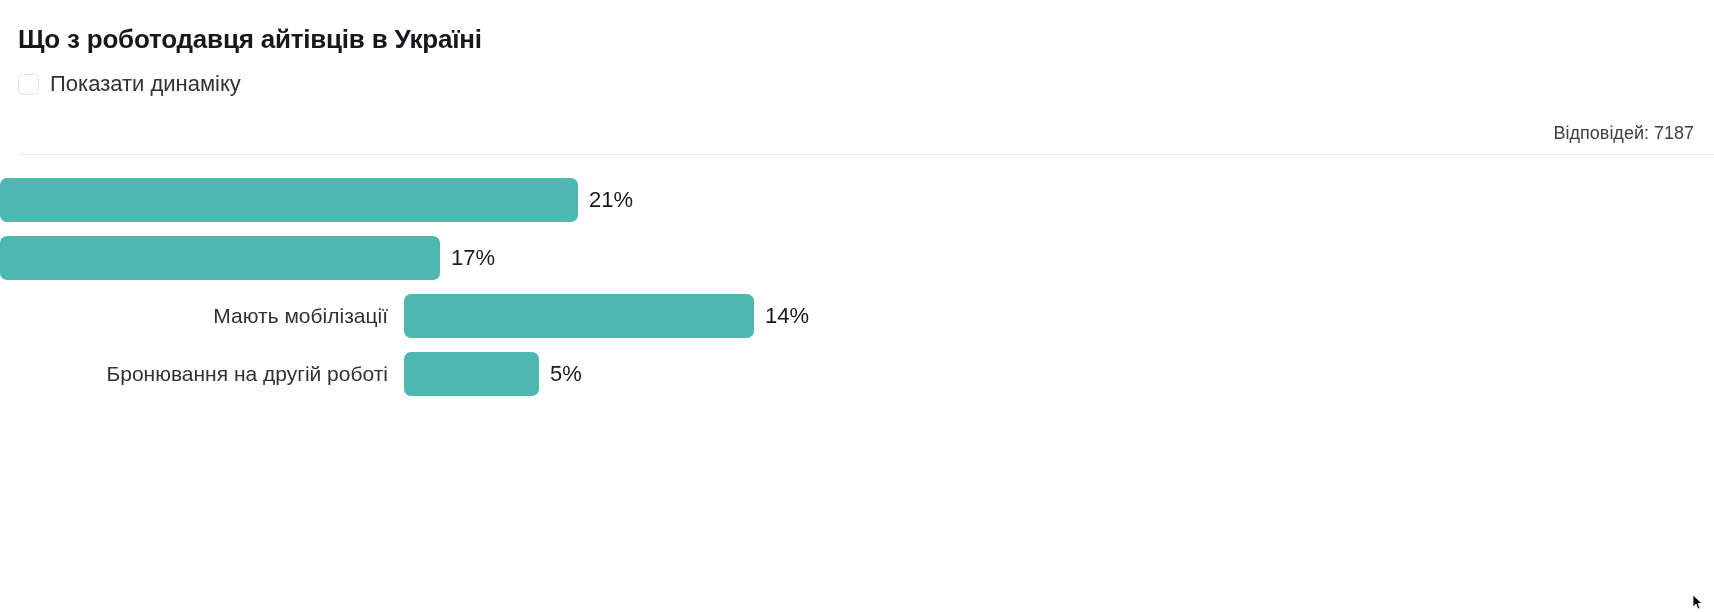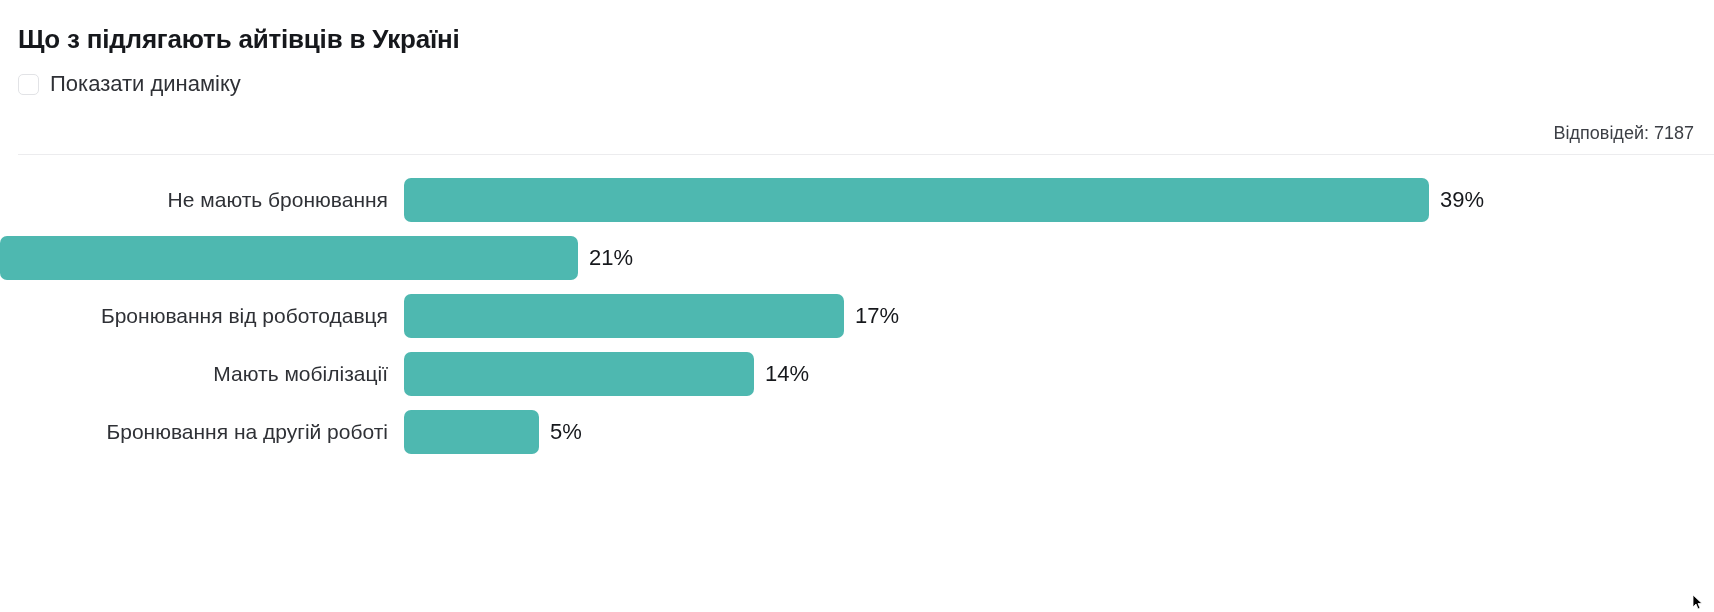--- a/index.html
+++ b/index.html
@@ -135,50 +135,42 @@
     width: 12px;
     height: 16px;
   }
 </style>
 </head>
 <body>
 
 <div class="page">
 
   <div class="header">
-    <h1 class="chart-title">Що з підлягають айтівців в Україні</h1>
+    <h1 class="chart-title">Що з роботодавця айтівців в Україні</h1>
 
     <div class="dynamics-row">
       <span class="checkbox-box"></span>
       <span class="checkbox-label">Показати динаміку</span>
     </div>
   </div>
 
   <div class="responses-row">
     <span class="responses-text">Відповідей: 7187</span>
   </div>
 
   <div class="divider"></div>
 
   <div class="chart-area">
       <div class="bar-row">
-        <div class="bar-label">Не мають бронювання</div>
-        <div class="bar-track">
-          <div class="bar-fill" style="width: 1025px; background: rgb(78, 184, 176);"></div>
-          <div class="bar-value">39%</div>
-        </div>
-      </div>
-      <div class="bar-row">
         <div class="bar-track">
           <div class="bar-fill" style="width: 578px; background: rgb(78, 184, 176);"></div>
           <div class="bar-value">21%</div>
         </div>
       </div>
       <div class="bar-row">
-        <div class="bar-label">Бронювання від роботодавця</div>
         <div class="bar-track">
           <div class="bar-fill" style="width: 440px; background: rgb(78, 184, 176);"></div>
           <div class="bar-value">17%</div>
         </div>
       </div>
       <div class="bar-row">
         <div class="bar-label">Мають мобілізації</div>
         <div class="bar-track">
           <div class="bar-fill" style="width: 350px; background: rgb(78, 184, 176);"></div>
           <div class="bar-value">14%</div>

